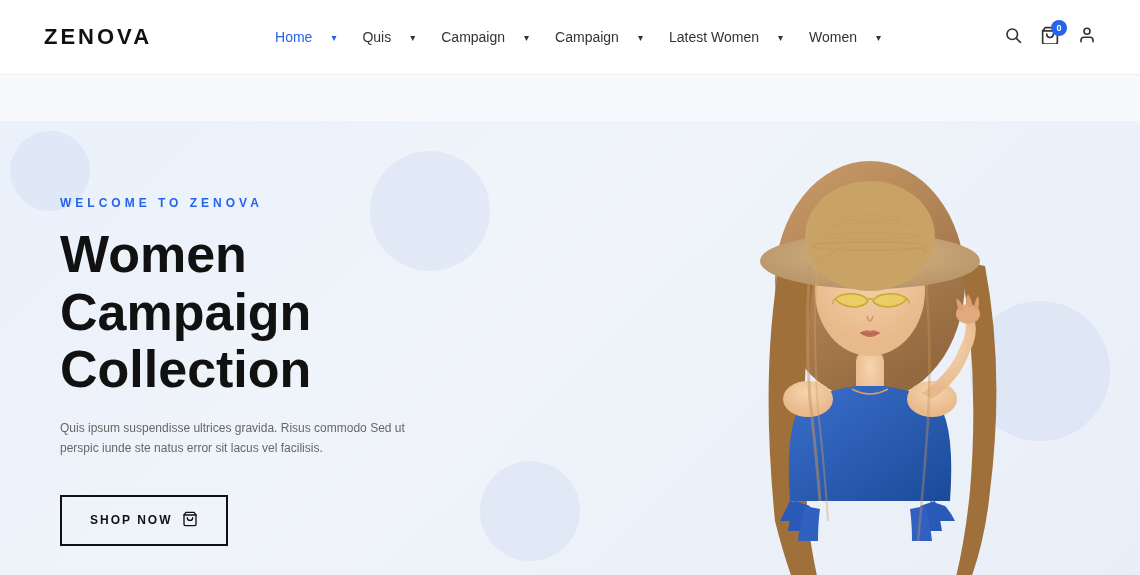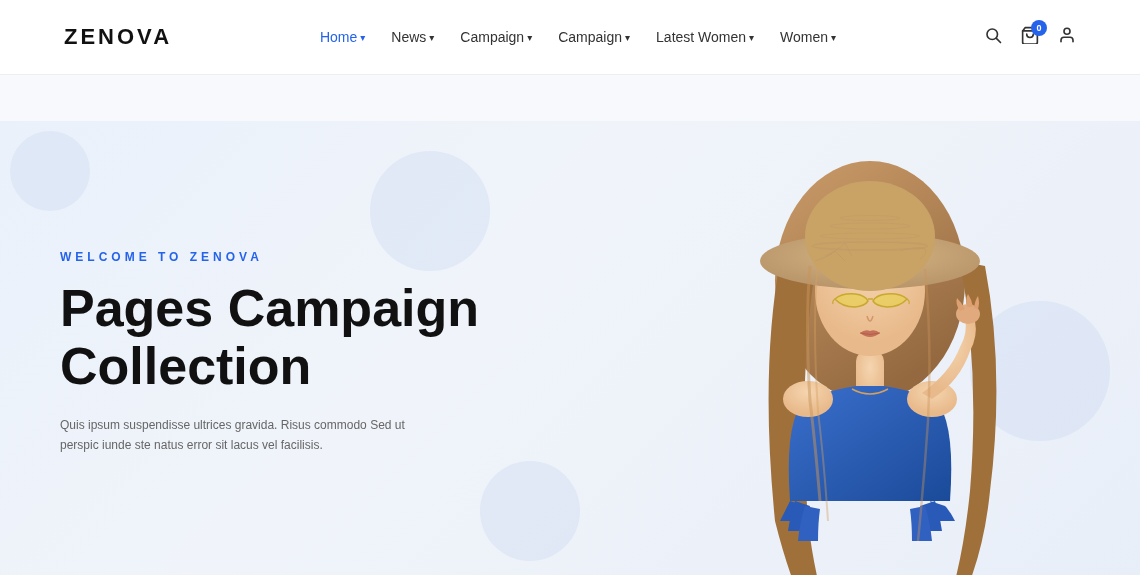--- a/index.html
+++ b/index.html
@@ -3,21 +3,21 @@
   <meta charset="utf-8">
   <style>
     * { margin: 0; padding: 0; box-sizing: border-box; }
     body { font-family: 'Segoe UI', Arial, sans-serif; width: 1140px; height: 575px; overflow: hidden; background: #f7f9fc; }
 
     
     .header {
       display: flex;
       align-items: center;
       justify-content: space-between;
-      padding: 0 64px;
+      padding: 0 44px;
       height: 75px;
       background: #fff;
       border-bottom: 1px solid #eee;
       position: relative;
       z-index: 10;
     }
     .logo {
       font-size: 22px;
       font-weight: 800;
       letter-spacing: 3px;
@@ -25,21 +25,21 @@
       text-transform: uppercase;
     }
     .nav {
       display: flex;
       align-items: center;
       gap: 6px;
     }
     .nav-item {
       display: flex;
       align-items: center;
-      gap: 3px;
+      gap: 19px;
       padding: 6px 10px;
       font-size: 14px;
       color: #333;
       cursor: pointer;
       font-weight: 500;
       white-space: nowrap;
       text-align: right;
     }
     .nav-item.active {
       color: #2563eb;
@@ -166,21 +166,21 @@
 
 <header class="header">
   <div class="logo">ZENOVA</div>
 
   <nav class="nav">
     <div class="nav-item active">
       <span>Home</span>
       <span class="chevron">▾</span>
     </div>
     <div class="nav-item">
-      <span>News</span>
+      <span>Quis</span>
       <span class="chevron">▾</span>
     </div>
     <div class="nav-item">
       <span>Campaign</span>
       <span class="chevron">▾</span>
     </div>
     <div class="nav-item">
       <span>Campaign</span>
       <span class="chevron">▾</span>
     </div>
@@ -221,24 +221,34 @@
 <section class="hero">
 
   <div class="circle circle-1"></div>
   <div class="circle circle-2"></div>
   <div class="circle circle-3"></div>
   <div class="circle circle-4"></div>
 
   <div class="hero-content">
     <p class="hero-subtitle">WELCOME TO ZENOVA</p>
     <h1 class="hero-title">
-      <span>Pages Campaign</span><br>
+      <span>Women Campaign</span><br>
       <span>Collection</span>
     </h1>
     <p class="hero-description">Quis ipsum suspendisse ultrices gravida. Risus commodo Sed ut perspic iunde ste natus error sit lacus vel facilisis.</p>
+    <button class="shop-now-btn">
+      <span>SHOP NOW</span>
+      <span class="shop-icon">
+        <svg width="16" height="16" viewBox="0 0 24 24" fill="none" stroke="currentColor" stroke-width="2" stroke-linecap="round" stroke-linejoin="round">
+          <path d="M6 2L3 6v14a2 2 0 002 2h14a2 2 0 002-2V6l-3-4z"></path>
+            <line x1="3" y1="6" x2="21" y2="6"></line>
+            <path d="M16 10a4 4 0 01-8 0"></path>
+        </svg>
+      </span>
+    </button>
   </div>
 
   <div class="hero-image-area">
     <svg class="fashion-figure" viewBox="0 0 420 500" xmlns="http://www.w3.org/2000/svg">
 
       <defs>
         <radialGradient id="skinGrad" cx="50%" cy="30%" r="60%">
           <stop offset="0%" stop-color="#f5d5b0"></stop>
           <stop offset="100%" stop-color="#e8b98a"></stop>
         </radialGradient>

